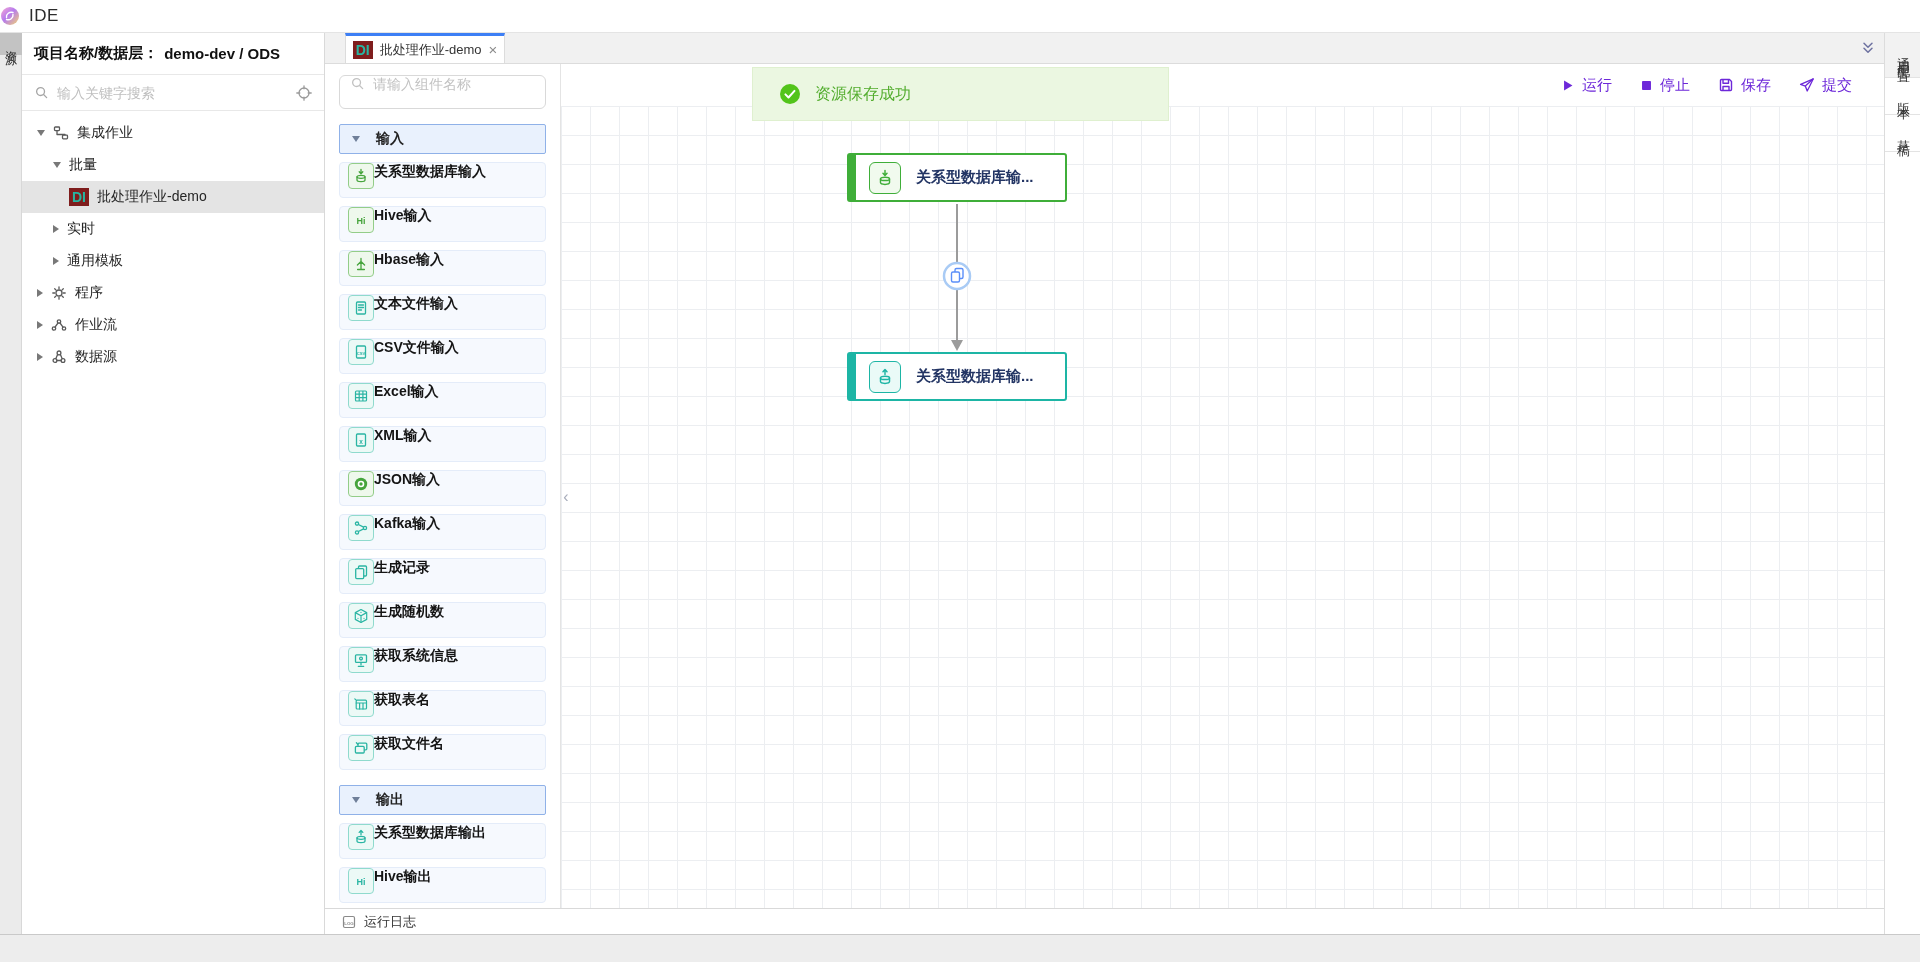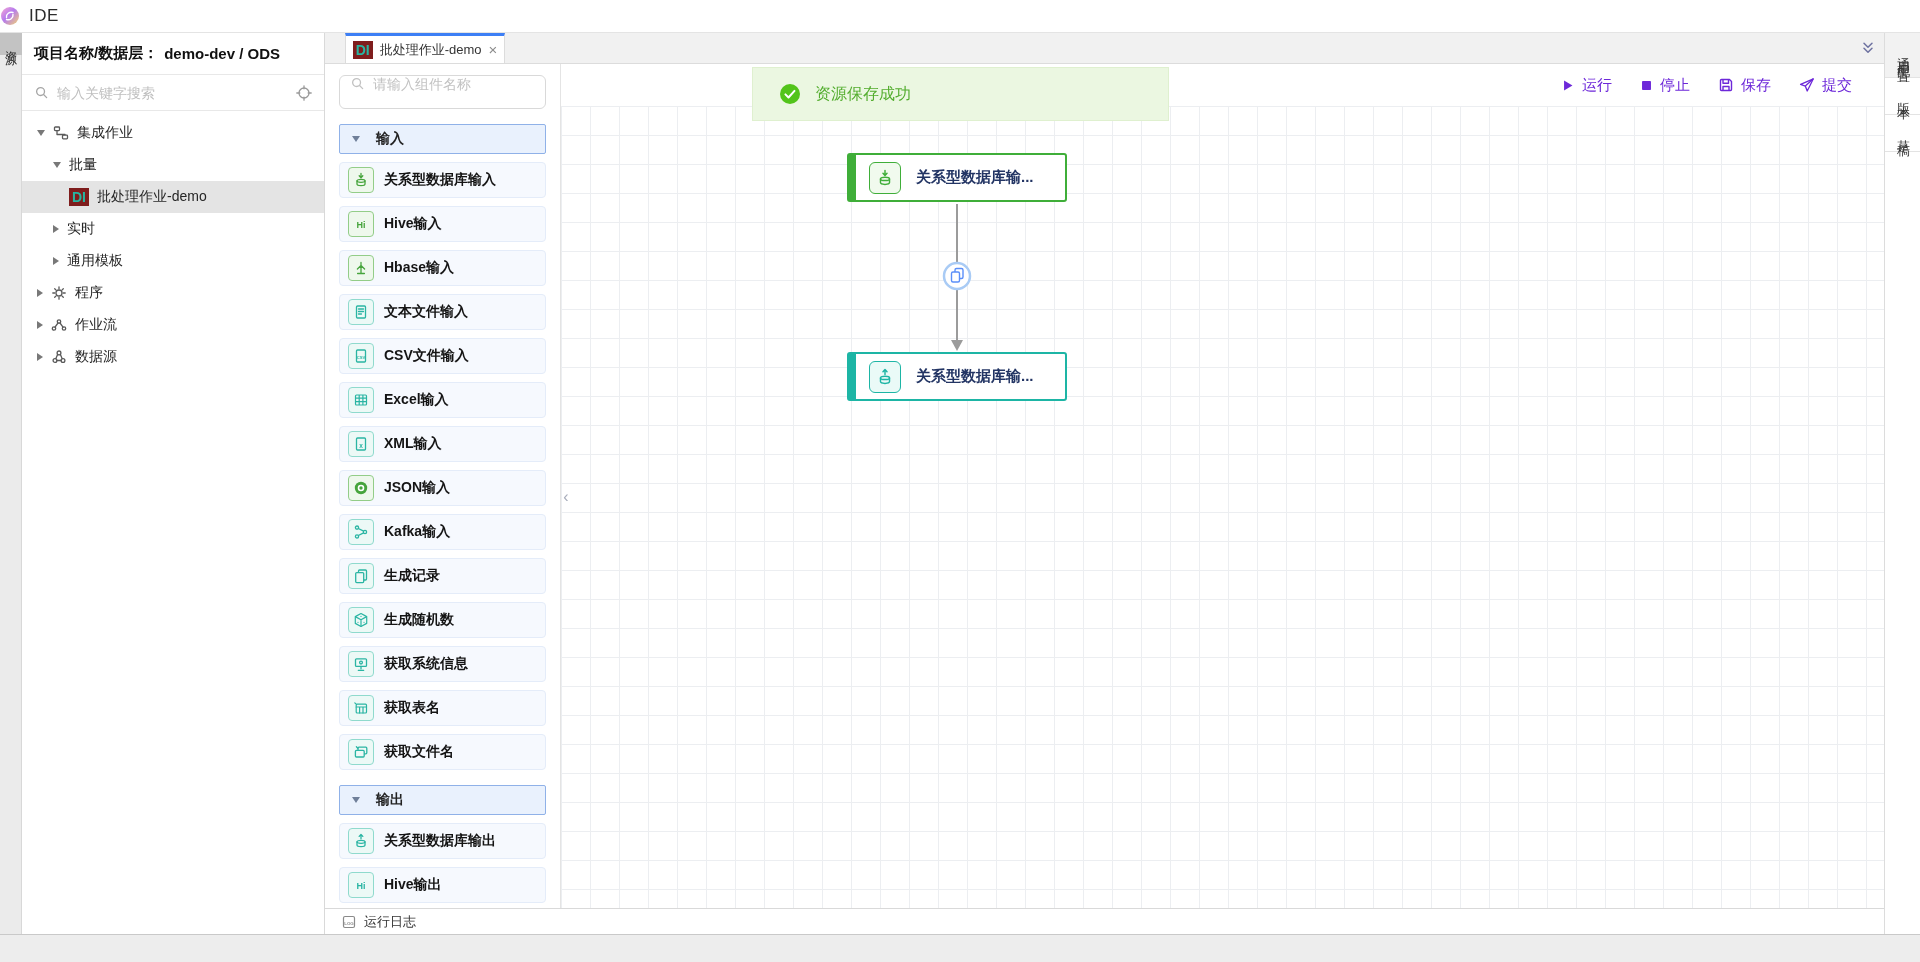--- a/index.html
+++ b/index.html
@@ -45,21 +45,21 @@
   .mainrow { flex:1; display:flex; overflow:hidden; }
 
   
   .comps { width:236px; flex:none; border-right:1px solid #e4e4e4; padding:11px 14px 0; overflow:hidden; background:#fff; }
   .csearch { height:34px; border:1px solid #d9d9d9; border-radius:6px; display:flex; align-items:flex-start; padding:0 10px; gap:8px; color:#c2c2c2; }
   .csearch input { border:none; outline:none; flex:1; font-size:14px; font-family:inherit; background:transparent; color:#333; min-width:0; }
   .csearch input::placeholder { color:#c2c2c2; }
   .csec { height:30px; margin-top:15px; background:#e9f1fd; border:1px solid #8fb1e8; border-radius:2px; display:flex; align-items:center; padding-left:12px; gap:16px; }
   .csec .cdown { border-top-color:#6f7f99; }
   .csec-label { font-weight:bold; font-size:14px; color:#222; }
-  .citem { height:36px; margin-top:8px; background:#f6f9fe; border:1px solid #e4ecf9; border-radius:4px; display:flex; align-items:center; padding-left:8px; gap:10px; }
+  .citem { height:36px; margin-top:8px; background:#f6f9fe; border:1px solid #e4ecf9; border-radius:4px; display:flex; align-items:flex-start; padding-left:8px; }
   .cicon { width:26px; height:26px; border-radius:4px; border:1px solid; display:flex; align-items:center; justify-content:center; flex:none; }
   .cicon.green { color:#46a43c; border-color:#93cd88; background:#eef8ec; }
   .cicon.teal  { color:#2ab5a3; border-color:#8fdacd; background:#ecf9f6; }
   .clabel { font-weight:bold; font-size:14px; color:#141414; white-space:nowrap; }
 
   
   .canvas { flex:1; position:relative; background:#fff;
     background-image:linear-gradient(to right,#eceef1 1px,transparent 1px),linear-gradient(to bottom,#eceef1 1px,transparent 1px);
     background-size:29px 29px; background-position:0 42px; overflow:hidden; }
   .ctop { position:absolute; top:0; left:0; right:0; height:42px; background:#fff; display:flex; align-items:center; justify-content:flex-end; padding-right:32px; gap:28px; }

